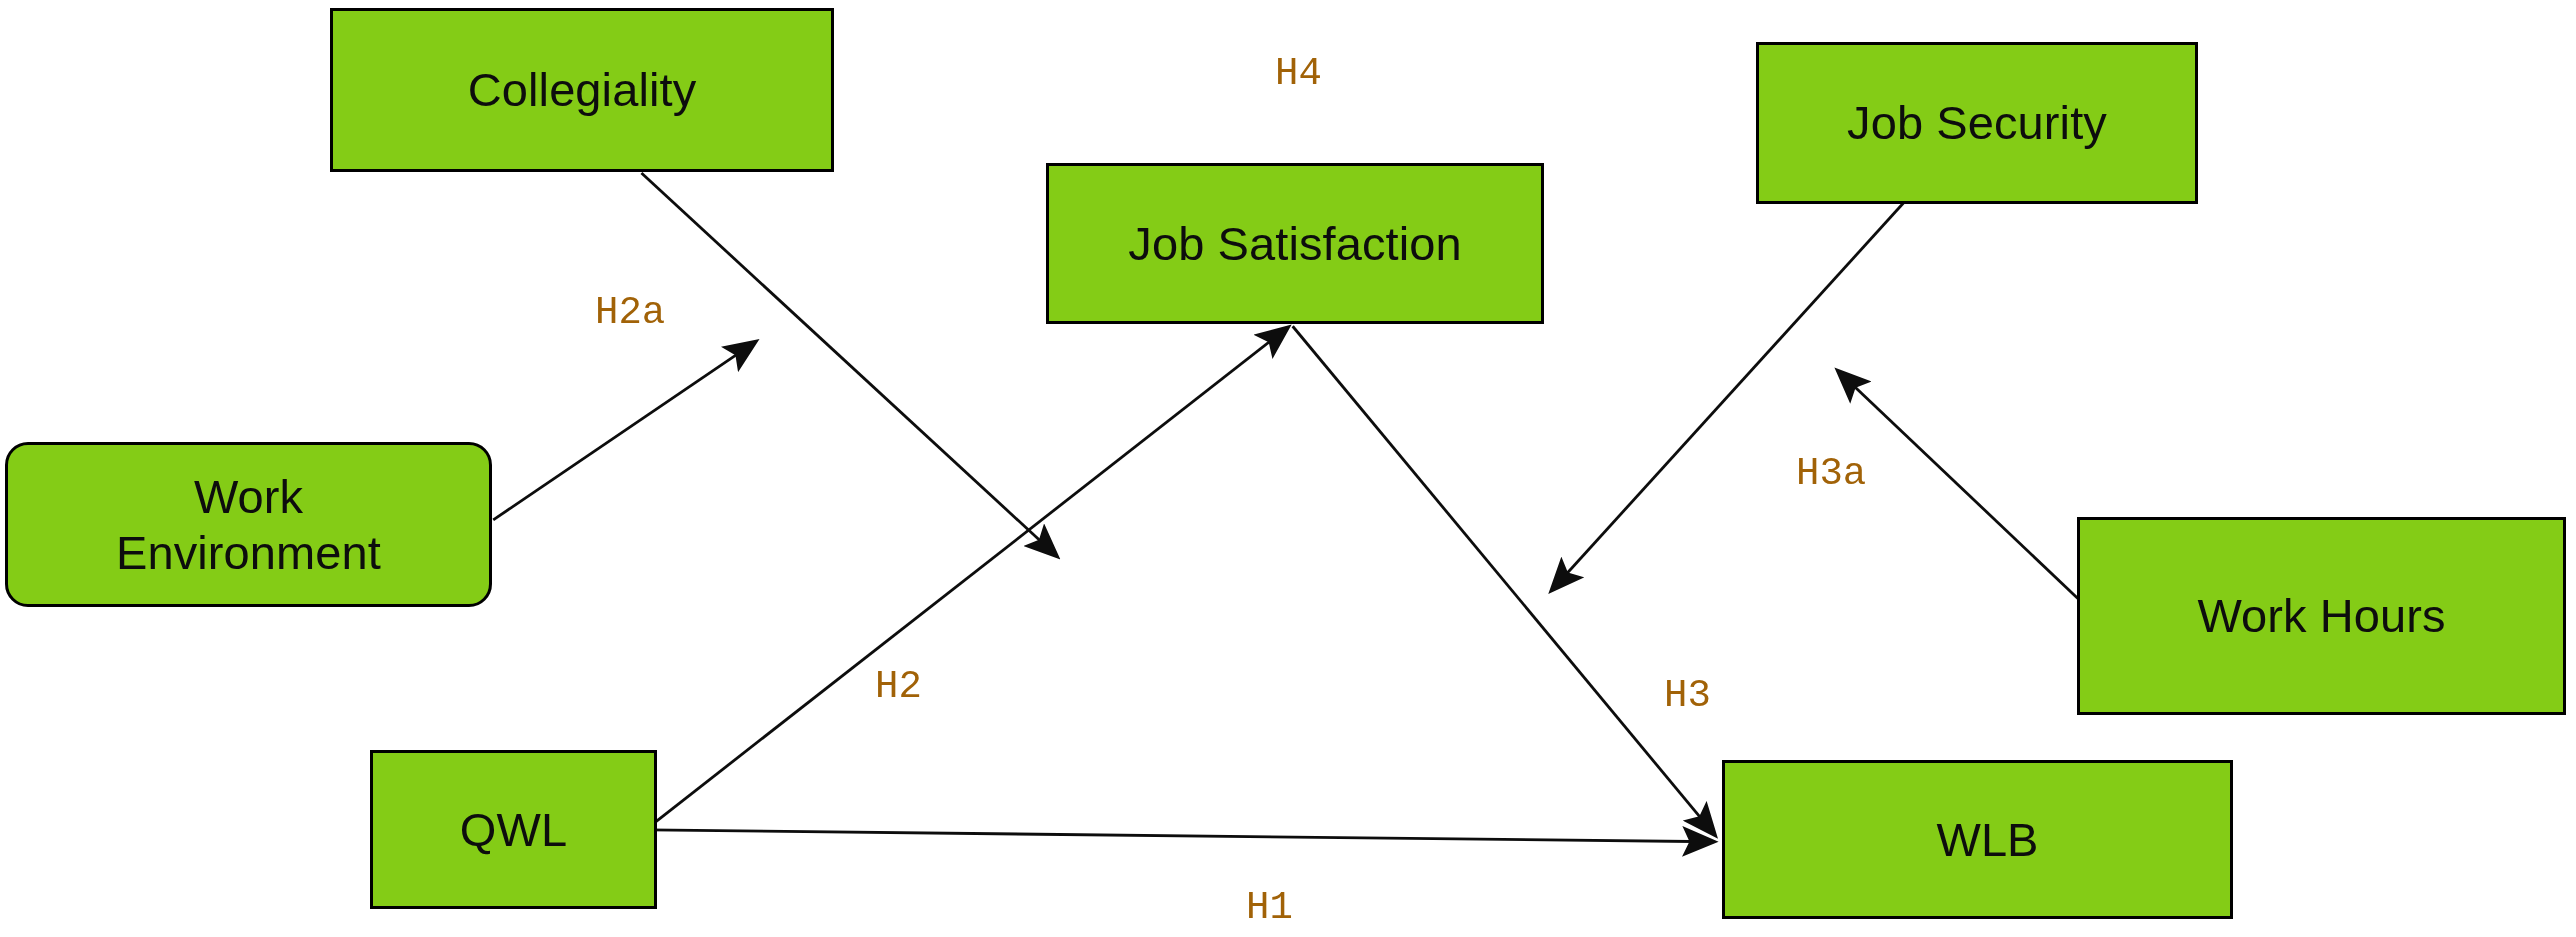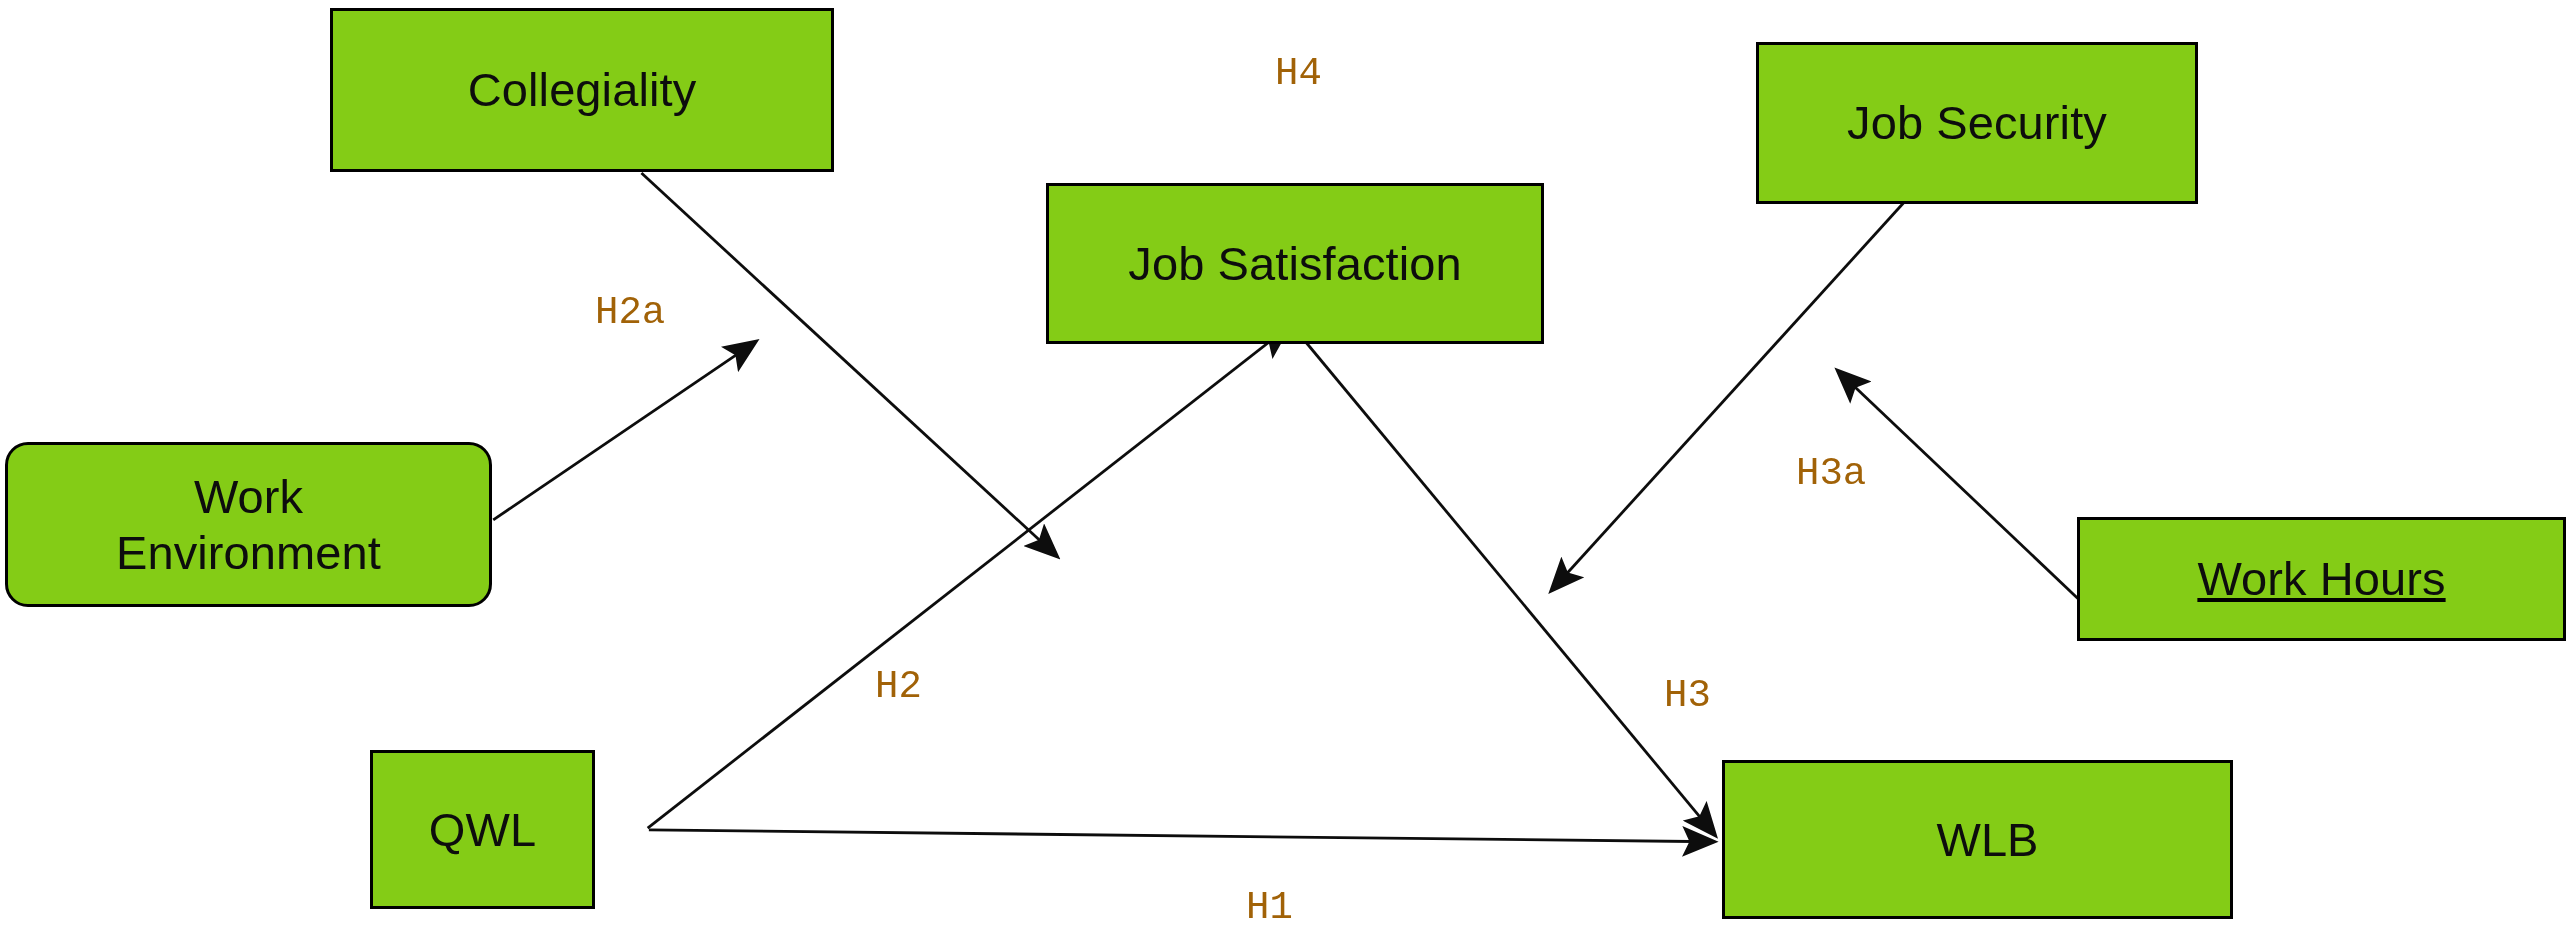--- a/index.html
+++ b/index.html
@@ -81,38 +81,38 @@
 
     <polyline fill="none" stroke="#0d0d0d" stroke-width="4.5" marker-end="url(#arrowhead)" points="3088,292 2492,948"></polyline>
 
     <polyline fill="none" stroke="#0d0d0d" stroke-width="4.5" marker-end="url(#arrowhead)" points="3338,962 2952,596"></polyline>
   </svg>
 
   <div class="construct-box" style="left:330px; top:7.5px; width:504px; height:164px;">
     <span class="construct-label">Collegiality</span>
   </div>
 
-  <div class="construct-box" style="left:1046px; top:163px; width:498px; height:161px;margin-top:20px;">
+  <div class="construct-box" style="left:1046px; top:163px; width:498px; height:161px;">
     <span class="construct-label">Job Satisfaction</span>
   </div>
 
   <div class="construct-box" style="left:1756px; top:18.7px; width:442px; height:162px;margin-top:23px;">
     <span class="construct-label">Job Security</span>
   </div>
 
   <div class="construct-box" style="left:5px; top:442px; width:487px; height:165px;border-radius:23px;">
     <span class="construct-label">Work
 Environment</span>
   </div>
 
-  <div class="construct-box" style="left:2077px; top:517px; width:489px; height:124px;text-decoration:underline;">
+  <div class="construct-box" style="left:2077px; top:517px; width:489px; height:198px;">
     <span class="construct-label">Work Hours</span>
   </div>
 
-  <div class="construct-box" style="left:370px; top:750px; width:225px; height:159px;text-align:center;">
+  <div class="construct-box" style="left:370px; top:750px; width:287px; height:159px;text-align:center;">
     <span class="construct-label">QWL</span>
   </div>
 
   <div class="construct-box" style="left:1722px; top:760px; width:511px; height:159px;padding-left:20px;">
     <span class="construct-label">WLB</span>
   </div>
 
   <div class="hypothesis-label" style="left:1246px; top:889px;">H1</div>
 
   <div class="hypothesis-label" style="left:875px; top:668px;">H2</div>

